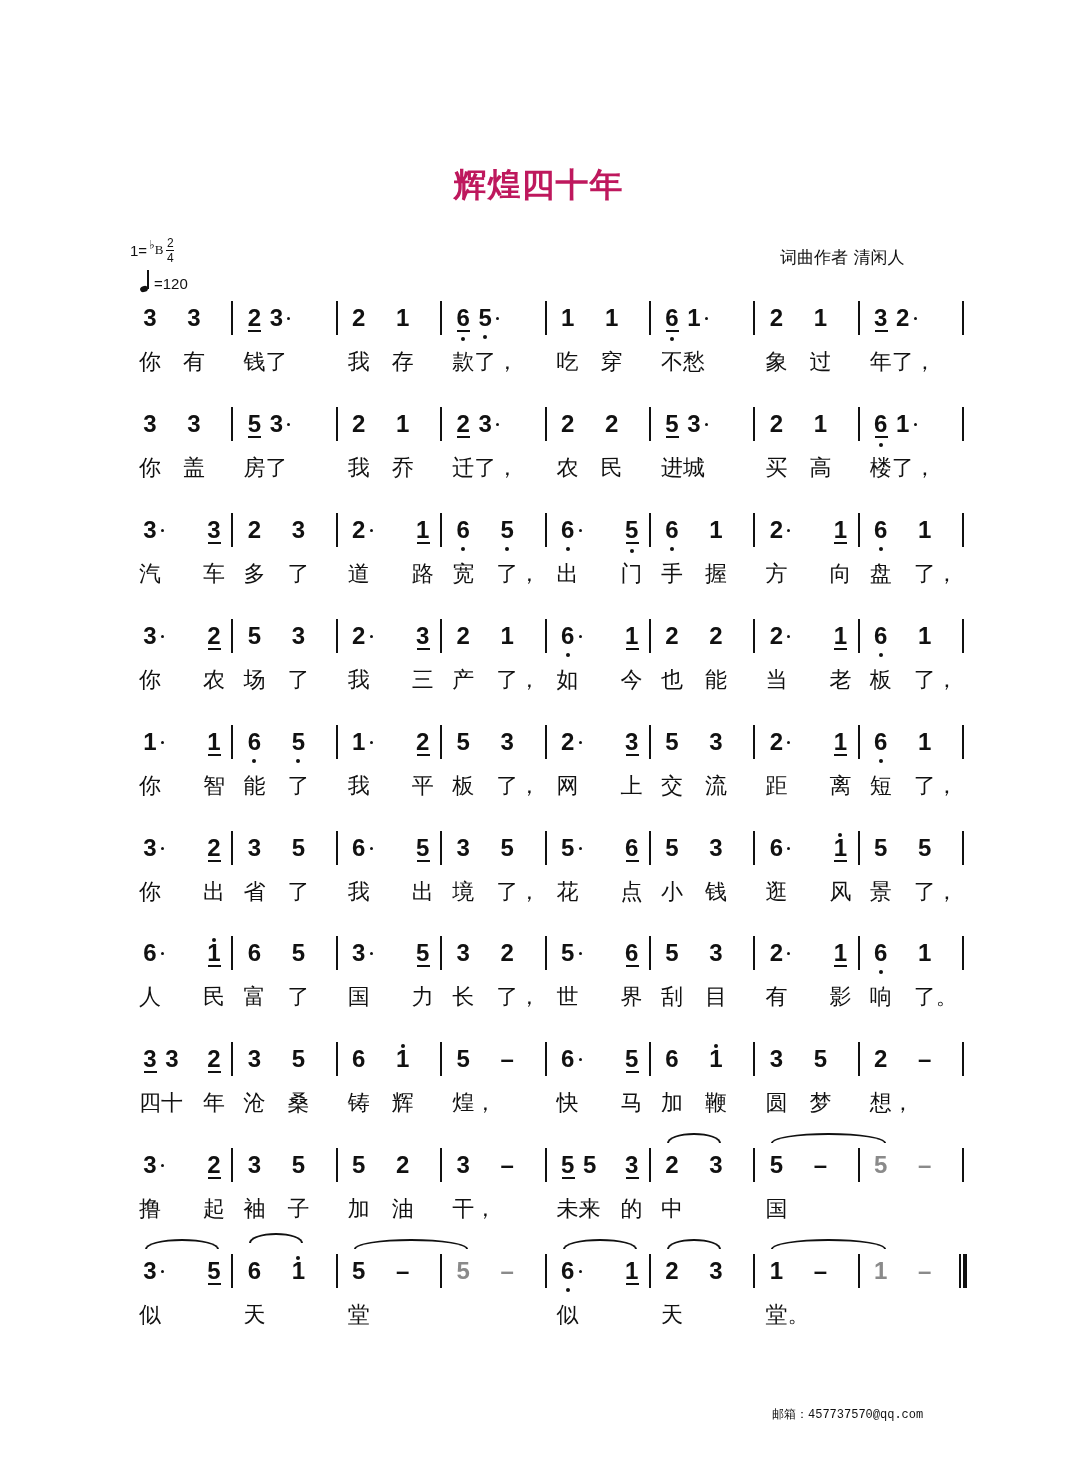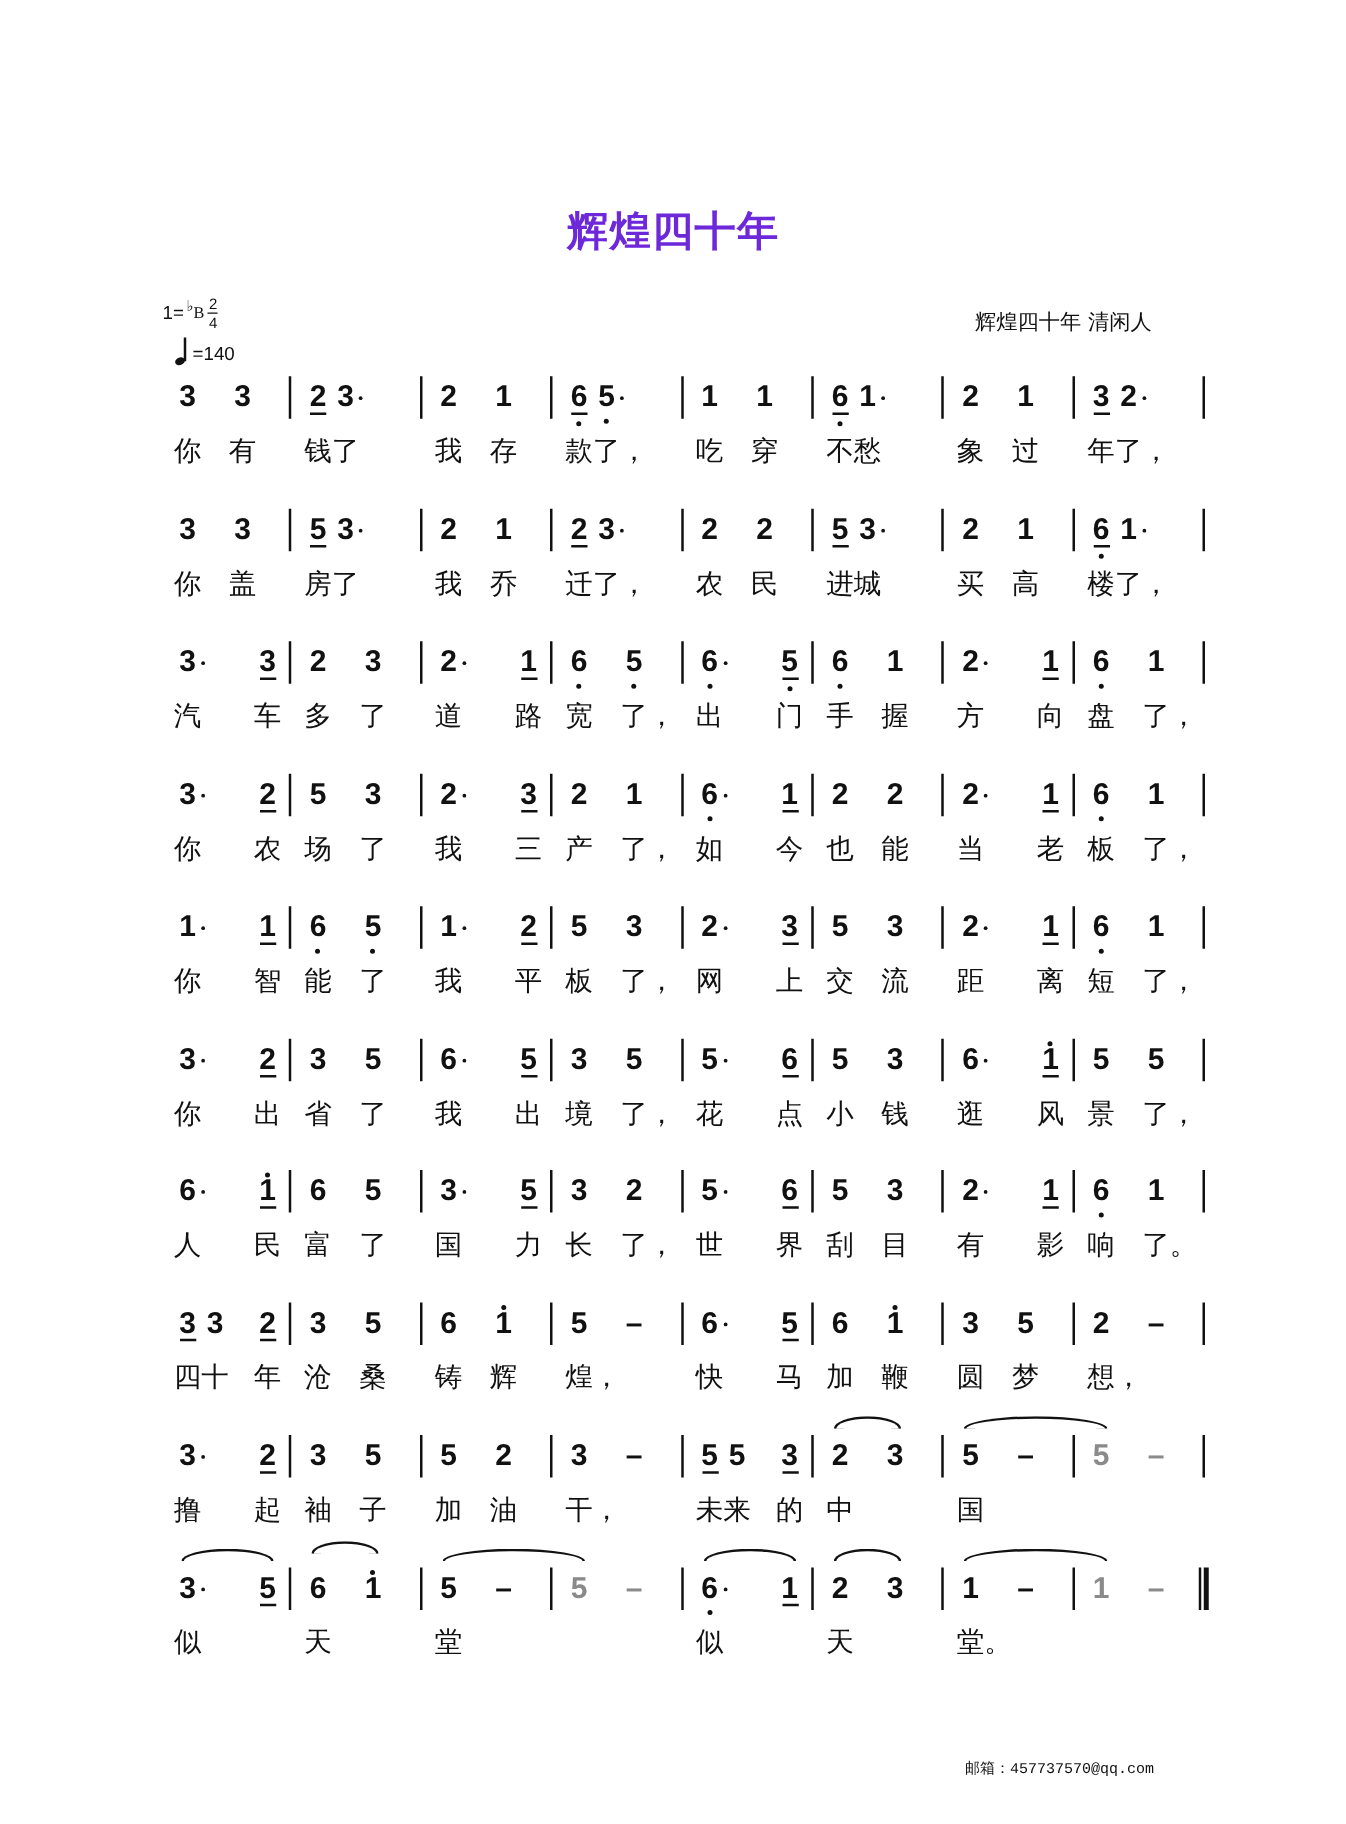--- a/index.html
+++ b/index.html
@@ -30,42 +30,42 @@
   .note .hi { position:absolute; left:6px; top:-1px; width:4px; height:4px; border-radius:50%; background:currentColor; }
   .note .aug { position:absolute; left:19px; top:13px; width:3px; height:3px; border-radius:50%; background:currentColor; }
   .barline { position:absolute; width:2px; height:34px; background:#111; }
   .barline.thick { width:4px; }
   .lyric { position:absolute; font-family:"DejaVu Serif", serif; font-size:22px; line-height:26px; white-space:nowrap; }
   .slur { position:absolute; height:10px; border:2px solid #111; border-bottom:none; border-radius:50% 50% 0 0 / 100% 100% 0 0; box-sizing:border-box; }
 </style>
 </head>
 <body>
 
-<div class="title" style="color: #6d28d9;">辉煌四十年</div>
+<div class="title" style="color: #be185d;">辉煌四十年</div>
 
 <div class="key">
   <span>1=</span>
   <span class="flat">♭</span>
   <span class="bnote">B</span>
   <span class="frac">
     <span>2</span>
     <span class="bar"></span>
     <span>4</span>
   </span>
 </div>
 
 <div class="tempo">
   <span class="qnote">
     <span class="head"></span>
       <span class="stem"></span>
   </span>
-  <span>=140</span>
+  <span>=120</span>
 </div>
 
-<div class="author">辉煌四十年 清闲人</div>
+<div class="author">词曲作者 清闲人</div>
 
 <div id="score">
     <div class="staff-line">
       <span class="note" style="left: 142px; top: 304px; color: rgb(17, 17, 17);">
         <span class="digit">3</span>
       </span>
       <span class="note" style="left: 186px; top: 304px; color: rgb(17, 17, 17);">
         <span class="digit">3</span>
       </span>
       <span class="lyric" style="left: 139px; top: 349px;">你</span>

